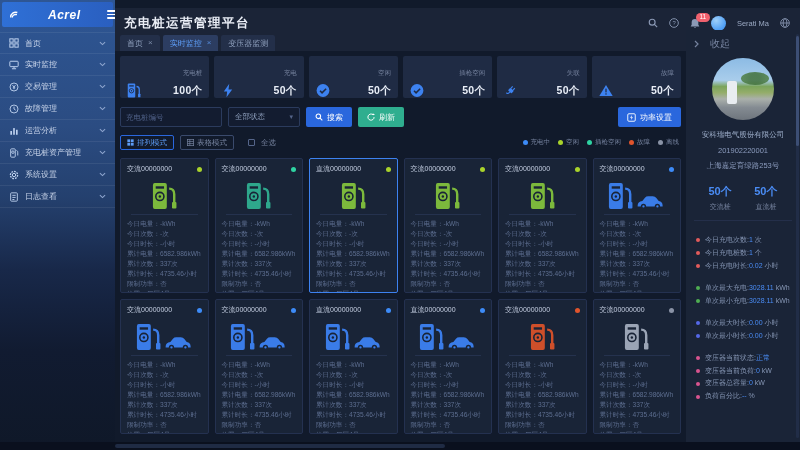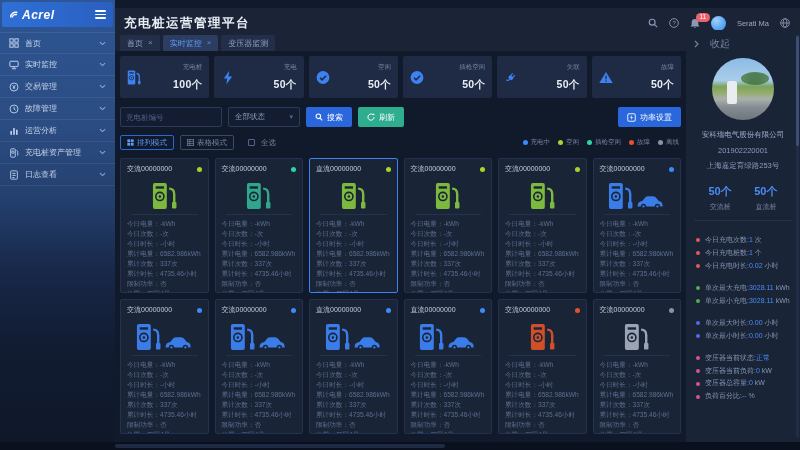--- a/index.html
+++ b/index.html
@@ -3,21 +3,21 @@
 <meta charset="utf-8">
 <style>
   html,body{margin:0;padding:0;background:#0a101e;}
   *{box-sizing:border-box;}
   .app{position:relative;width:800px;height:450px;overflow:hidden;background:#111a2b;
        font-family:"Liberation Sans",sans-serif;-webkit-font-smoothing:antialiased;}
   
   .sidebar{position:absolute;left:0;top:0;width:115px;height:450px;
     background:linear-gradient(180deg,#2e5694 0%,#2b4c82 28%,#24406e 44%,#182849 60%,#111b31 78%,#0f1828 100%);}
   .logo-box{position:absolute;left:2px;top:2px;width:111px;height:25px;border-radius:2px;
-    background:linear-gradient(90deg,#2f70d6,#2a5fc0);display:flex;align-items:center;padding:0 7px;}
+    background:linear-gradient(90deg,#2f70d6,#2a5fc0);display:flex;align-items:center;padding:0 7px;gap:26px;}
   .logo-mark{color:#fff;display:flex;margin-right:3px;}
   .logo-text{color:#fff;font-size:12px;font-weight:bold;font-style:italic;letter-spacing:.5px;}
   .hamburger{margin-left:auto;display:flex;flex-direction:column;gap:2px;cursor:pointer;}
   .hamburger i{display:block;width:11px;height:1.6px;background:#fff;border-radius:1px;}
   .menu{position:absolute;left:0;top:32px;width:115px;}
   .menu-item{height:22px;display:flex;align-items:center;padding:0 9px;color:#c9d5ea;font-size:8px;
     border-bottom:1px solid rgba(255,255,255,.07);cursor:pointer;}
   .menu-item:first-child{border-top:1px solid rgba(255,255,255,.07);}
   .mi-icon{display:flex;color:#bcd0ee;margin-right:6px;flex:none;}
   .mi-label{white-space:nowrap;overflow:hidden;}
@@ -36,21 +36,21 @@
   
   .tabs{position:absolute;left:115px;top:30px;width:571px;height:21px;background:#1b2437;
     display:flex;align-items:flex-end;padding:0 0 0 5px;}
   .tab{height:16px;padding:0 7px;background:#232f49;color:#8fa0bd;font-size:8px;display:flex;
     align-items:center;gap:5px;border-radius:2px 2px 0 0;margin-right:3px;cursor:pointer;white-space:nowrap;}
   .tab.active{background:#2c3d61;color:#5d9cf5;}
   .tab-close{font-size:8px;line-height:1;opacity:.8;}
   
   .main{position:absolute;left:115px;top:51px;width:571px;height:391px;background:#111a2b;}
   .stats{display:flex;gap:5px;padding:5px 5px 0;}
-  .stat-chip{flex:1;height:42px;background:#1f2b44;border-radius:2px;display:flex;align-items:center;
+  .stat-chip{flex:1;height:42px;background:#1f2b44;border-radius:2px;display:flex;align-items:flex-end;
     padding:0 7px;--cutbg:#1f2b44;cursor:pointer;}
   .chip-icon{color:#3d82f0;display:flex;flex:none;}
   .chip-right{margin-left:auto;text-align:right;}
   .chip-label{display:block;font-size:6.5px;color:#76839f;margin-bottom:2px;white-space:nowrap;}
   .chip-value{font-size:10.5px;font-weight:bold;color:#e9eef7;letter-spacing:.3px;}
   .filterbar{display:flex;align-items:center;gap:6px;padding:9px 5px 0;}
   .f-input{width:102px;height:20px;background:#131c30;border:1px solid #2b3b5d;border-radius:2px;
     color:#c6d0e2;font-size:7.5px;padding:0 5px;font-family:inherit;}
   .f-input::placeholder{color:#4f6087;}
   .f-select{width:72px;height:20px;background:#131c30;border:1px solid #2b3b5d;border-radius:2px;
@@ -208,20 +208,34 @@
           </span>
           <span class="mi-label">充电桩资产管理</span>
           <span class="mi-chev">
             <svg viewBox="0 0 8 5" width="7" height="5" fill="none" stroke="currentColor" stroke-width="1.2">
               <path d="M1 1 L4 3.8 L7 1"></path>
             </svg>
           </span>
         </div>
         <div class="menu-item">
           <span class="mi-icon">
+            <svg viewBox="0 0 12 12" width="10" height="10" fill="none" stroke="currentColor">
+              <circle cx="6" cy="6" r="2" stroke-width="1.2"></circle>
+              <circle cx="6" cy="6" r="4.3" stroke-width="1.6" stroke-dasharray="2.1 1.2"></circle>
+            </svg>
+          </span>
+          <span class="mi-label">系统设置</span>
+          <span class="mi-chev">
+            <svg viewBox="0 0 8 5" width="7" height="5" fill="none" stroke="currentColor" stroke-width="1.2">
+              <path d="M1 1 L4 3.8 L7 1"></path>
+            </svg>
+          </span>
+        </div>
+        <div class="menu-item">
+          <span class="mi-icon">
             <svg viewBox="0 0 12 12" width="10" height="10" fill="none" stroke="currentColor" stroke-width="1.1">
               <rect x="2" y="1" width="8" height="10" rx="1"></rect>
               <line x1="4" y1="4" x2="8" y2="4"></line>
               <line x1="4" y1="6.5" x2="8" y2="6.5"></line>
               <line x1="4" y1="9" x2="6.5" y2="9"></line>
             </svg>
           </span>
           <span class="mi-label">日志查看</span>
           <span class="mi-chev">
             <svg viewBox="0 0 8 5" width="7" height="5" fill="none" stroke="currentColor" stroke-width="1.2">

